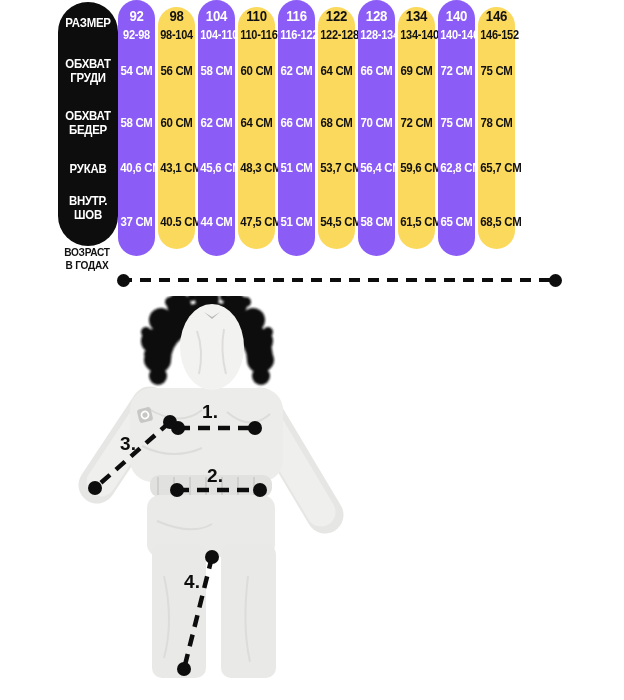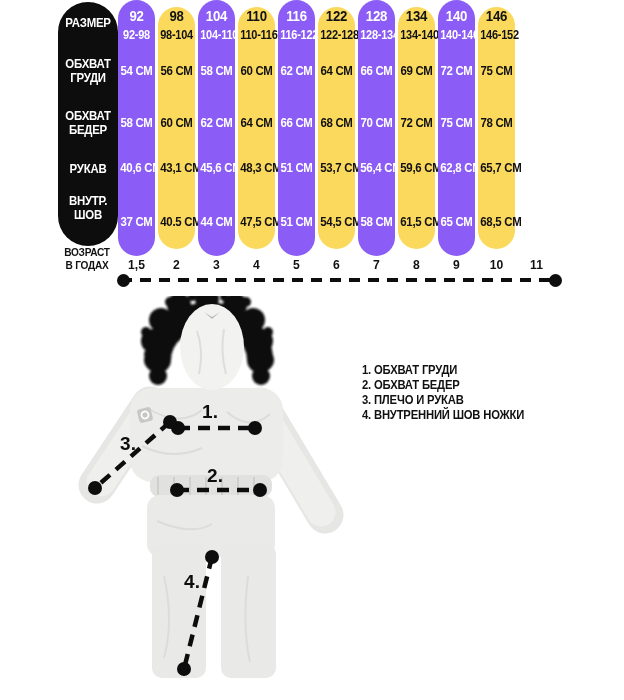--- a/index.html
+++ b/index.html
@@ -142,33 +142,20 @@
         <div class="col gold">
           <span class="cell size" style="top: 1px;">146</span>
           <span class="cell range" style="top: 21px;">146-152</span>
           <span class="cell val" style="top: 56px;">75 СМ</span>
           <span class="cell val" style="top: 108px;">78 СМ</span>
           <span class="cell val" style="top: 153px;">65,7 СМ</span>
           <span class="cell val" style="top: 207px;">68,5 СМ</span>
         </div>
       </div>
 
-    <div class="ages">
-        <span class="age">1,5</span>
-        <span class="age">2</span>
-        <span class="age">3</span>
-        <span class="age">4</span>
-        <span class="age">5</span>
-        <span class="age">6</span>
-        <span class="age">7</span>
-        <span class="age">8</span>
-        <span class="age">9</span>
-        <span class="age">10</span>
-        <span class="age">11</span>
-      </div>
     <div class="age-label">ВОЗРАСТ
 В ГОДАХ</div>
 
     <div class="axis">
       <span class="dot l"></span>
       <span class="dot r"></span>
     </div>
   </section>
 
   <svg class="suit-svg" width="304" height="404" viewBox="0 0 304 404">
@@ -241,20 +228,14 @@
       <circle cx="43" cy="192" r="7" fill="#0d0d0d"></circle>
       <text class="ann" x="76" y="154" text-anchor="middle">3.</text>
 
       <line class="measure" x1="160" y1="261" x2="132" y2="373"></line>
       <circle cx="160" cy="261" r="7" fill="#0d0d0d"></circle>
       <circle cx="132" cy="373" r="7" fill="#0d0d0d"></circle>
       <text class="ann" x="140" y="292" text-anchor="middle">4.</text>
     </g>
   </svg>
 
-  <ul class="legend">
-      <li>1. ОБХВАТ ГРУДИ</li>
-      <li>2. ОБХВАТ БЕДЕР</li>
-      <li>3. ПЛЕЧО И РУКАВ</li>
-      <li>4. ВНУТРЕННИЙ ШОВ НОЖКИ</li>
-    </ul>
 
 </div>
 
 </body></html>

